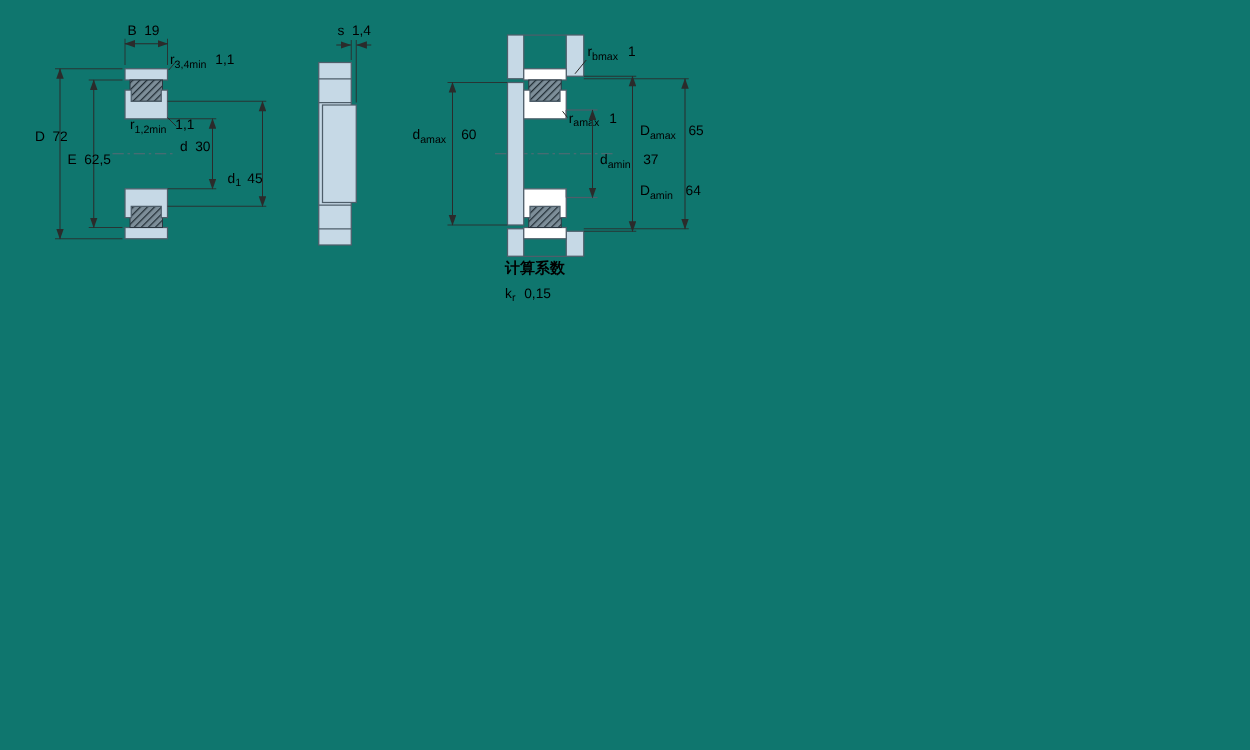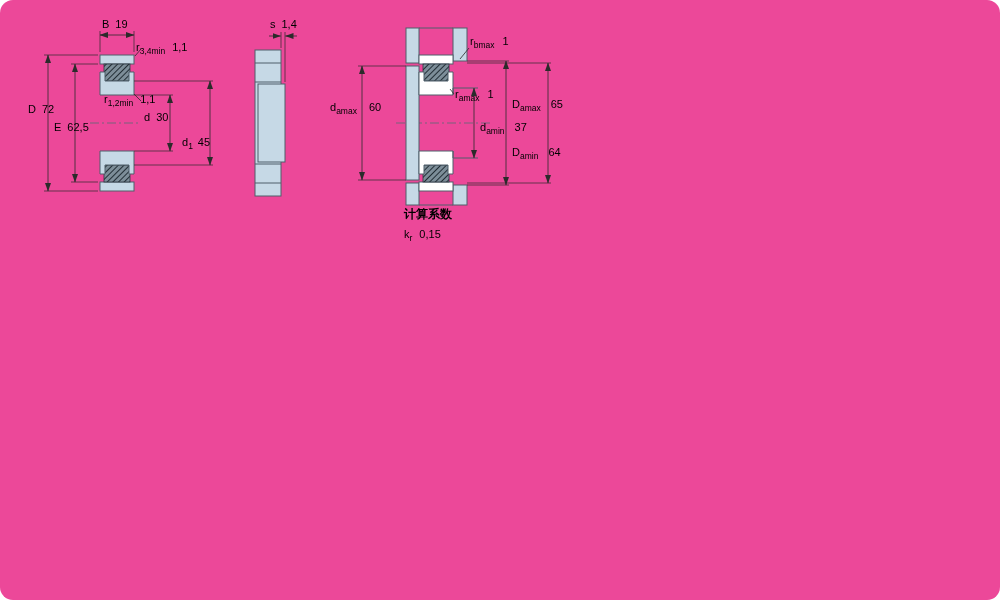--- a/index.html
+++ b/index.html
@@ -1,16 +1,16 @@
 <!DOCTYPE html>
 <html><head>
 <meta charset="utf-8">
 <style>
   html,body{margin:0;padding:0;background:#ffffff;}
-  .canvas{position:relative;width:1000px;height:600px;background:#ec4899;overflow:hidden;border-radius:13px;}
+  .canvas{position:relative;width:1000px;height:600px;background:#0f766e;overflow:hidden;}
   svg{display:block;}
   text{font-family:"Liberation Sans", sans-serif;font-size:11px;fill:#000;}
   .sub{font-size:8.5px;}
   .cjk{font-size:12px;font-weight:bold;}
   .part{fill:#c6d9e6;stroke:#4e5e6a;stroke-width:1;}
   .white-part{fill:#ffffff;stroke:#4e5e6a;stroke-width:1;}
   .roller{fill:url(#hatch);stroke:#2b3640;stroke-width:0.8;}
   .dim{stroke:#2b2b2b;stroke-width:0.8;fill:none;}
   .ext{stroke:#2b2b2b;stroke-width:0.7;fill:none;}
   .leader{stroke:#2b2b2b;stroke-width:0.8;fill:none;}

